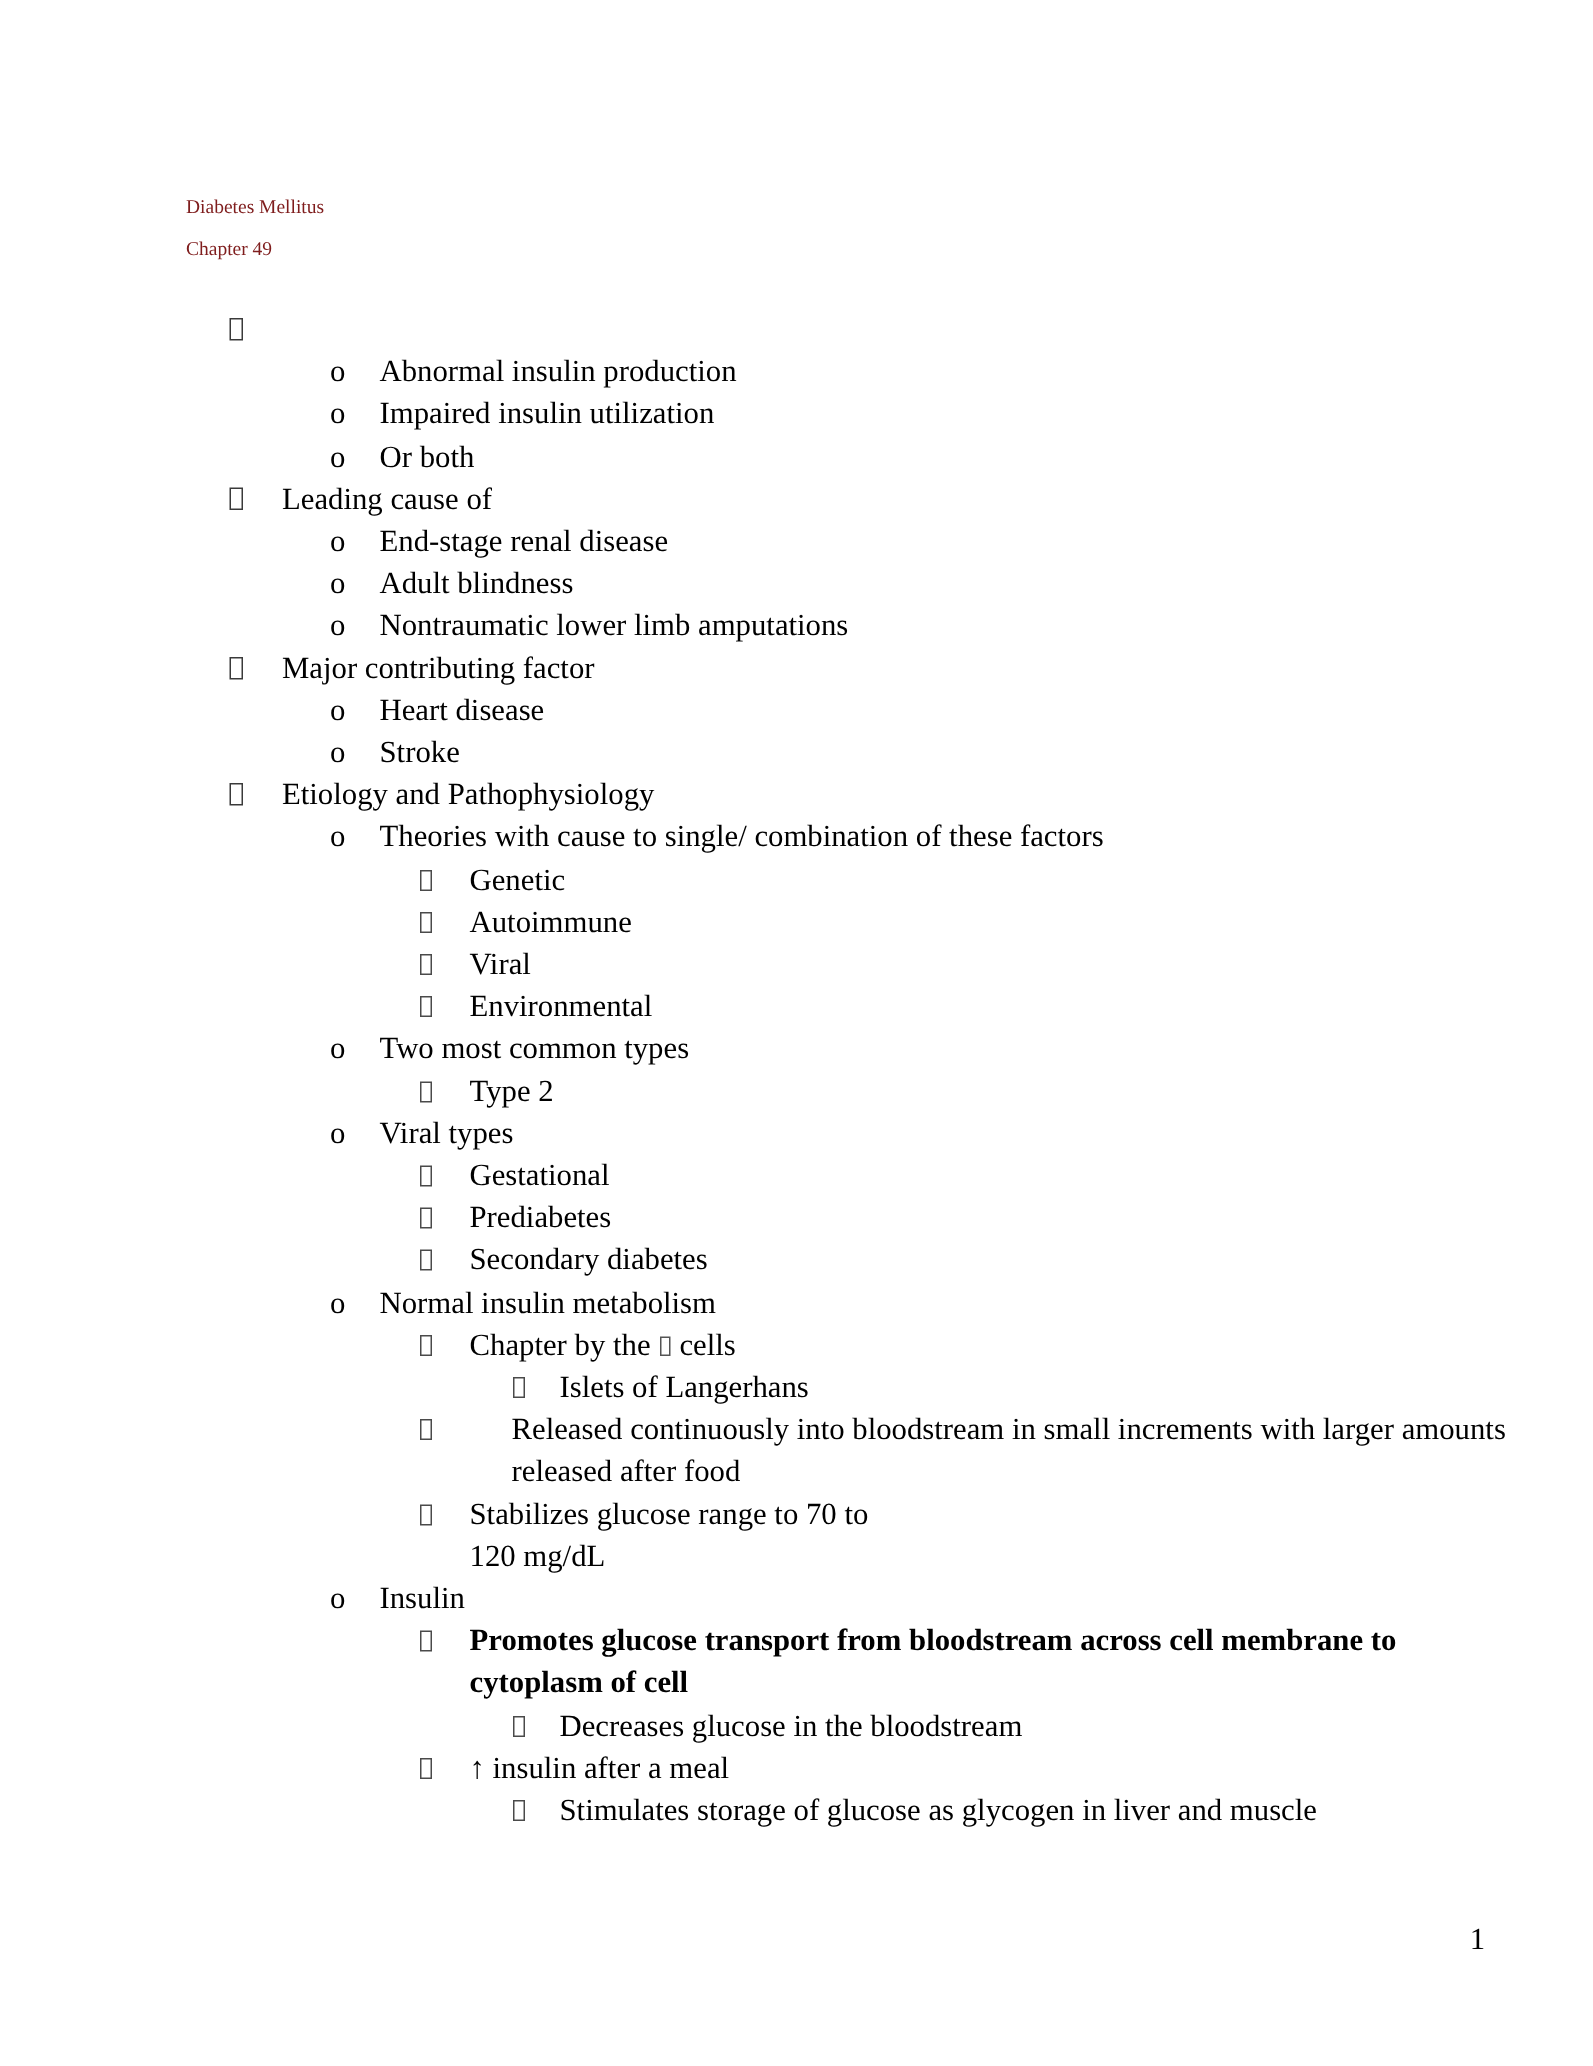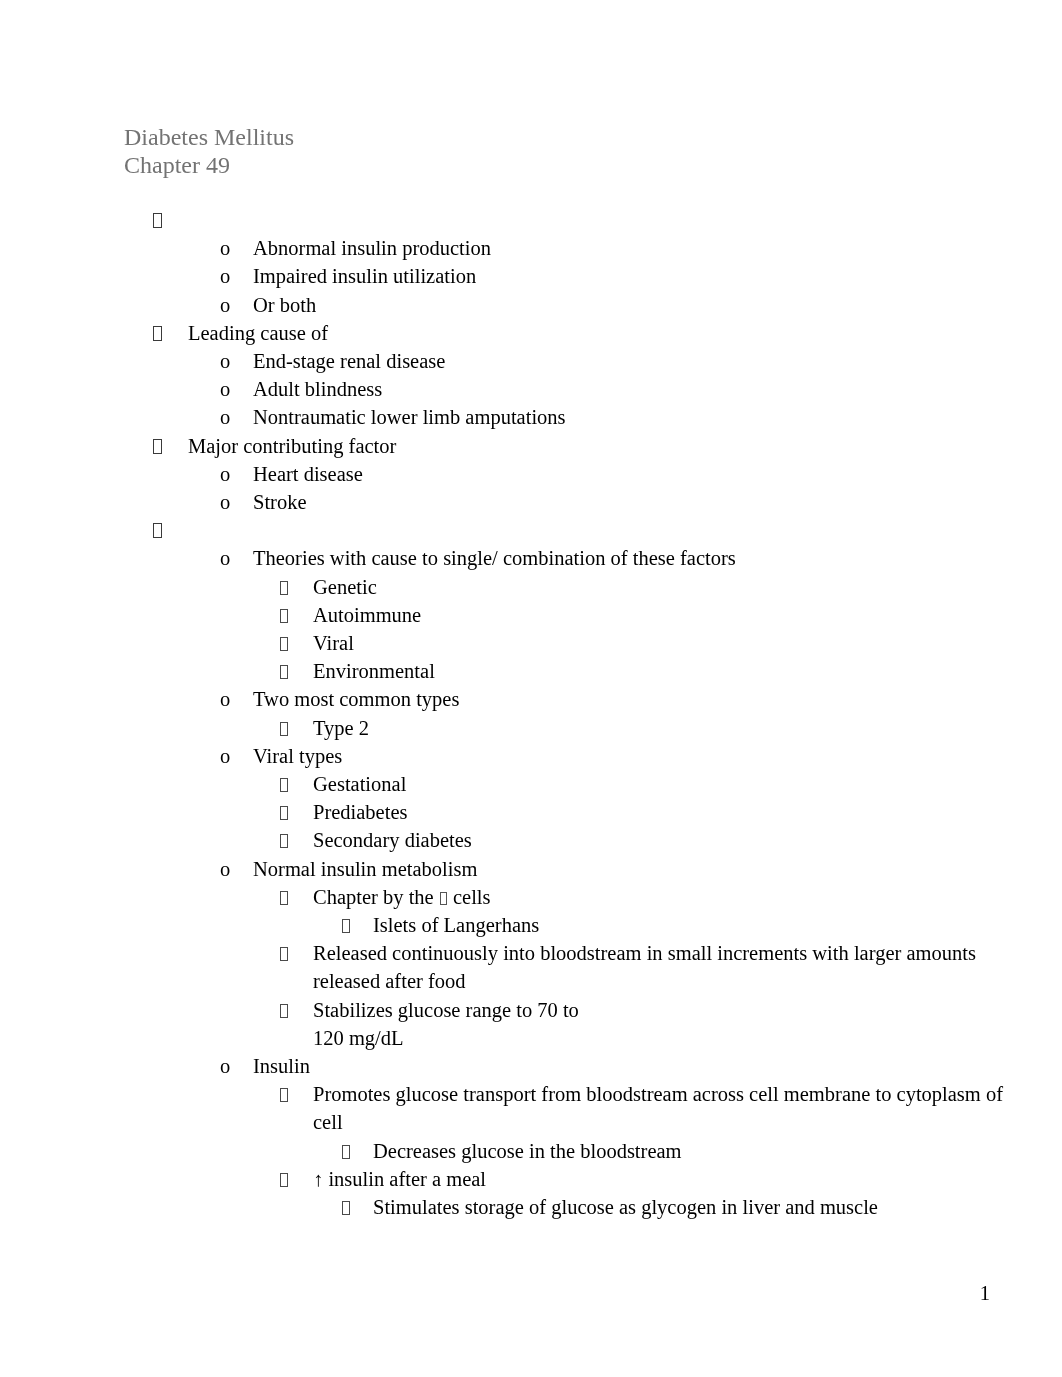--- a/index.html
+++ b/index.html
@@ -28,23 +28,23 @@
     width: 1062px;
   }
   
   .heading-block {
     position: absolute;
     left: 124px;
     top: 124px;
     width: 800px;
   }
   .heading-line {
-    font-size: 24px;
+    font-size: 13px;
     line-height: 27.5px;
-    color: #737373;
+    color: #7f1d1d;
     white-space: pre;
   }
   
   .outline {
     position: absolute;
     left: 0;
     top: 206px;
     width: 1062px;
   }
   .li {
@@ -102,22 +102,22 @@
     border-color: #555555;
     vertical-align: -1px;
     margin: 0 1px;
   }
   .obullet {
     font-size: 20.5px;
     line-height: 28.2px;
     font-family: "Liberation Serif", "DejaVu Serif", serif;
   }
   
-  .wrap-width-1 { max-width: 700px; }
-  .wrap-width-2 { max-width: 690px; }
+  .wrap-width-1 { max-width: 700px; margin-left: 28px; }
+  .wrap-width-2 { max-width: 690px; font-weight: bold; }
 
   .arrow {
     font-family: "Liberation Serif", "DejaVu Serif", serif;
   }
 
   
   .page-number {
     position: absolute;
     right: 72px;
     bottom: 72px;
@@ -190,20 +190,21 @@
         <span class="txt">Heart disease</span>
       </div>
 
       <div class="li lvl2">
         <span class="bullet obullet">o</span>
         <span class="txt">Stroke</span>
       </div>
 
       <div class="li lvl1">
         <span class="bullet"><span class="tofu tofu-lvl1"></span></span>
+        <span class="txt">Etiology and Pathophysiology</span>
       </div>
 
       <div class="li lvl2">
         <span class="bullet obullet">o</span>
         <span class="txt">Theories with cause to single/ combination of these factors</span>
       </div>
 
       <div class="li lvl3">
         <span class="bullet"><span class="tofu"></span></span>
         <span class="txt">Genetic</span>

